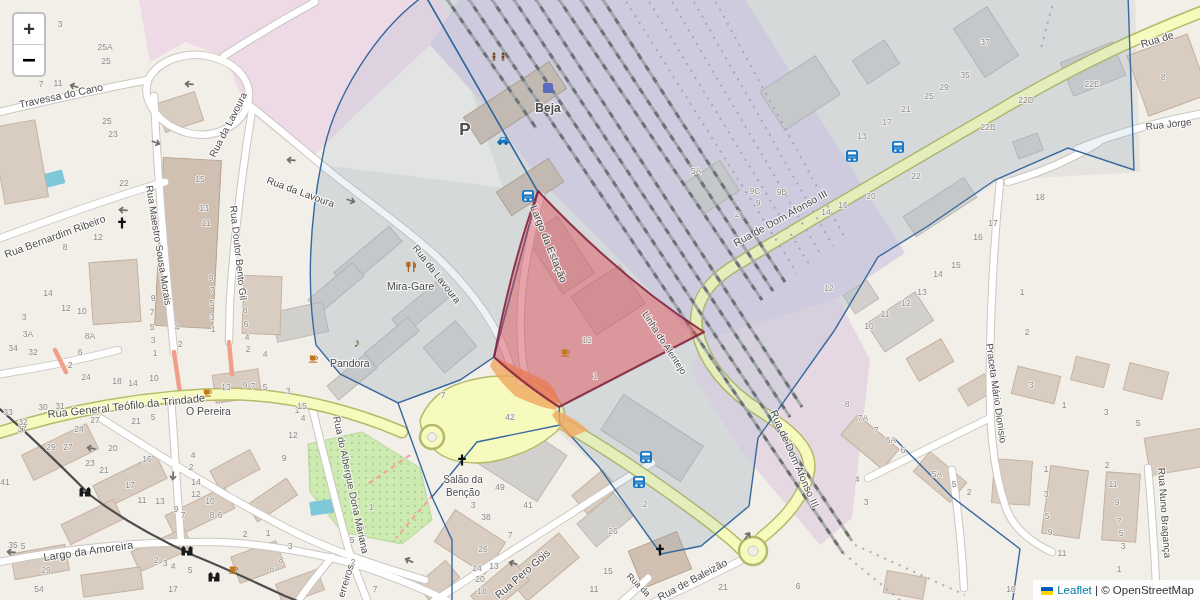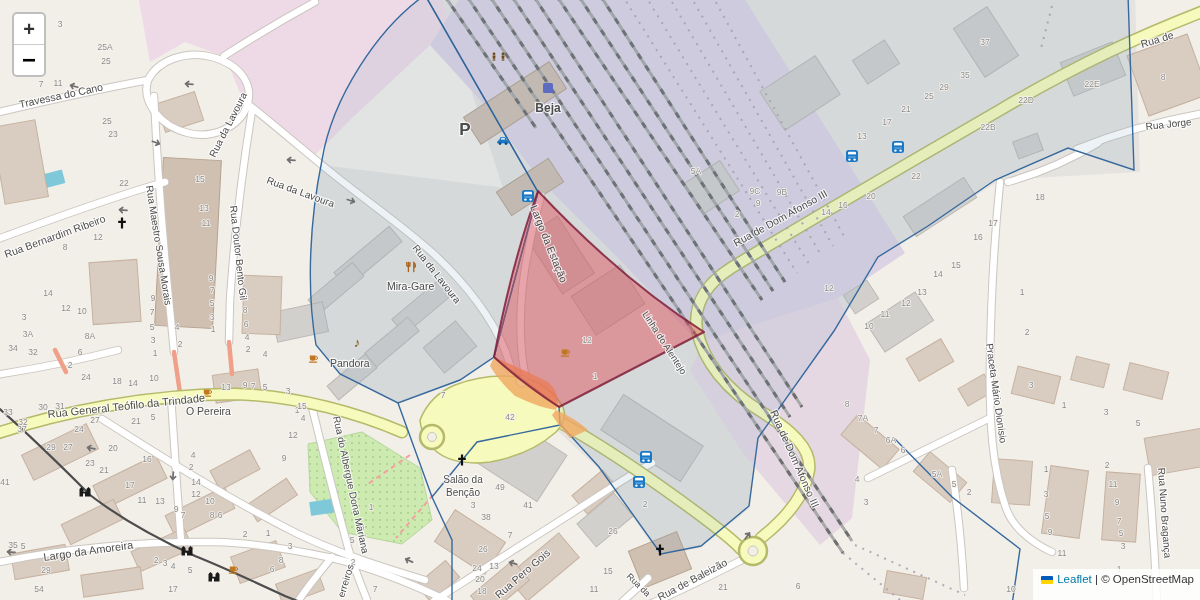--- a/index.html
+++ b/index.html
@@ -1,21 +1,21 @@
 <!DOCTYPE html>
 <html><head>
 <meta charset="utf-8">
 <style>
   html,body{margin:0;padding:0;width:1200px;height:600px;overflow:hidden;background:#f2efe9;}
   .map{position:relative;width:1200px;height:600px;font-family:"Liberation Sans",sans-serif;cursor:grab;}
   .map svg{position:absolute;left:0;top:0;}
   .zoomctl{position:absolute;left:12px;top:12px;width:30px;border:2px solid rgba(0,0,0,.25);border-radius:5px;background:#fff;z-index:10;}
   .zoomctl .zbtn{width:30px;height:30px;line-height:30px;text-align:center;font-size:20px;font-weight:bold;color:#333;cursor:pointer;user-select:none;}
   .zoomctl .zbtn.minus{border-top:1px solid #ccc;font-size:24px;color:#000;}
-  .attrib{position:absolute;right:0;bottom:0;height:31px;background:rgba(255,255,255,.85);padding:0 6px 0 8px;font-size:11.5px;line-height:20px;color:#333;z-index:10;white-space:nowrap;}
+  .attrib{position:absolute;right:0;bottom:0;height:20px;background:rgba(255,255,255,.85);padding:0 6px 0 8px;font-size:11.5px;line-height:20px;color:#333;z-index:10;white-space:nowrap;}
   .attrib a{text-decoration:none;color:#0078a8;cursor:pointer;}
   .attrib .flag{display:inline-block;width:12px;height:8px;border-radius:1px;overflow:hidden;vertical-align:-1px;margin-right:4px;}
   .attrib .flag .b{display:block;width:12px;height:4px;background:#005bbb;}
   .attrib .flag .y{display:block;width:12px;height:4px;background:#ffd500;}
   text{font-family:"Liberation Sans",sans-serif;}
   .hn{fill:#8d8d8d;font-size:8.5px;stroke:#f6f3ee;stroke-width:1.6px;paint-order:stroke;stroke-linejoin:round;}
   .st{fill:#4d4d4d;stroke:#ffffff;stroke-width:2.4px;stroke-opacity:.75;paint-order:stroke;stroke-linejoin:round;}
 </style>
 </head>
 <body>

